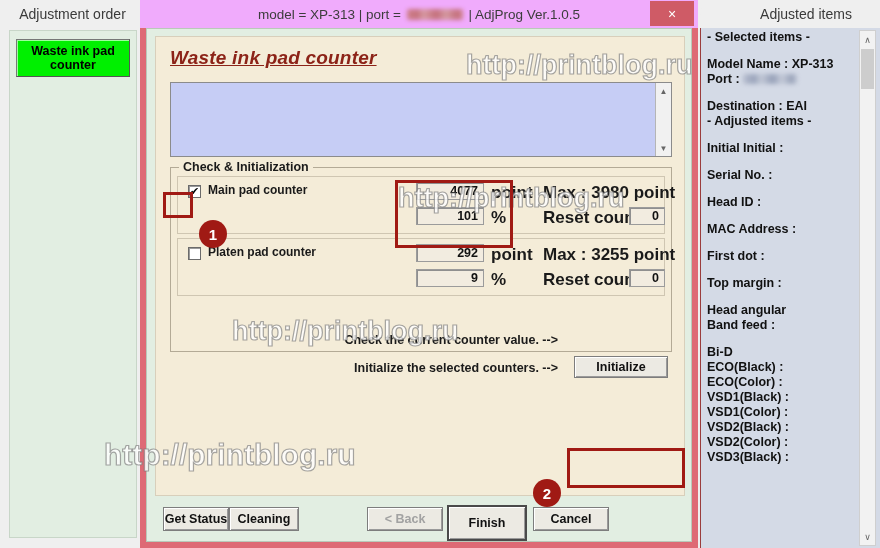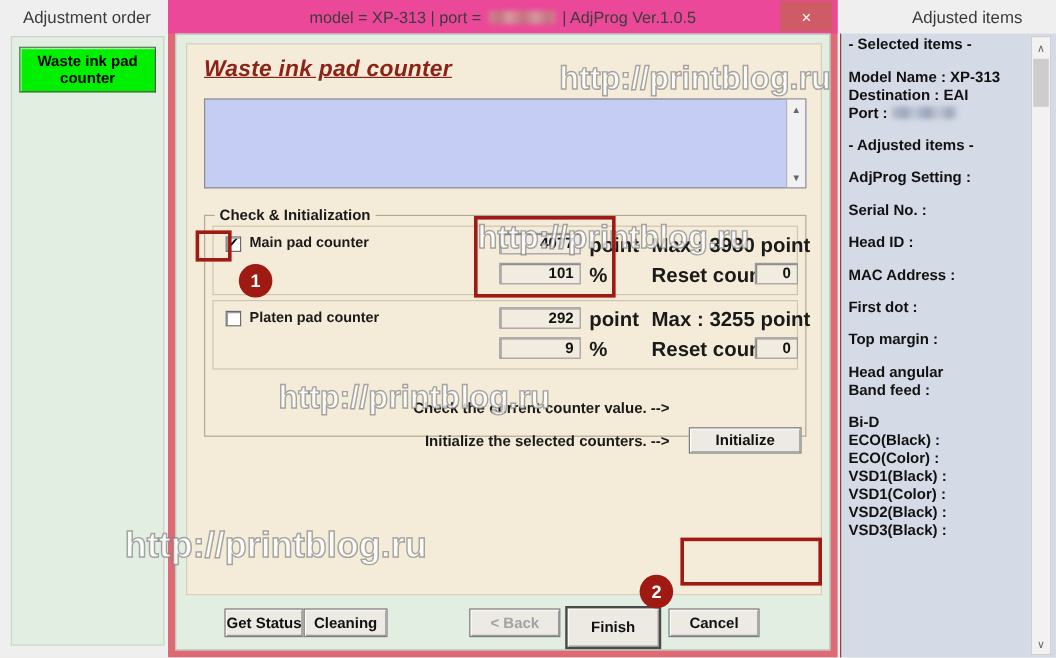--- a/index.html
+++ b/index.html
@@ -33,21 +33,21 @@
     display: flex; align-items: center; justify-content: center; text-align: center;
     line-height: 14px; padding: 0 2px;
   }
 
   
   .dialog {
     position: absolute; left: 140px; top: 0; width: 558px; height: 548px;
     background: #de6a75; border: 0;
   }
   .titlebar {
-    position: relative; height: 28px; background: #ec4899;
+    position: relative; height: 28px; background: #f0abfc;
     display: flex; align-items: center; justify-content: center;
   }
   .title-text {
     font-size: 13.5px; color: #3c3c3c; white-space: nowrap;
   }
   .port-redact {
     display: inline-block; width: 56px; height: 11px; vertical-align: -1px;
     background: linear-gradient(90deg,#cf808c 0%,#c6737f 18%,#d79aa3 30%,#c4707d 52%,#d59aa2 70%,#c57280 88%,#cf8490 100%);
     filter: blur(2px); border-radius: 2px; margin: 0 2px;
   }
@@ -79,21 +79,20 @@
     position: absolute; right: 0; top: 0; width: 16px; height: 100%;
     background: #f1f1f1; border-left: 1px solid #b5b5b5;
     display: flex; flex-direction: column; justify-content: space-between;
   }
   .sb-arrow { height: 16px; font-size: 8px; color: #666; display: flex; align-items: center; justify-content: center; }
 
   
   .groupbox {
     position: absolute; left: 14px; top: 130px; width: 502px; height: 185px;
     border: 1px solid #b3aa96;
-    margin-top: 12px;
   }
   .group-legend {
     position: absolute; left: 8px; top: -8px; padding: 0 4px;
     background: #f4ecd8; font-size: 12.5px; font-weight: bold; color: #1a1a1a;
   }
   .counter-row {
     position: absolute; left: 6px; width: 488px; height: 58px;
     background: #f4ecd8; border: 1px solid #cfc6b2;
   }
   .row-main { top: 8px; }
@@ -146,21 +145,21 @@
   .btn-check { top: 291px; }
   .btn-init  { top: 319px; }
 
   
   .bottom-bar { position: absolute; left: 8px; top: 476px; width: 530px; height: 32px; }
   .sbtn {
     position: absolute; height: 24px;
     background: #eceae3; border: 1px solid #7d7d7d;
     box-shadow: inset 1px 1px 0 #ffffff, inset -1px -1px 0 #9a9a9a;
     font-size: 12.5px; font-weight: bold; color: #111;
-    display: flex; align-items: center; justify-content: center; cursor: pointer; margin-left: 24px;
+    display: flex; align-items: center; justify-content: center; cursor: pointer;
   }
   .btn-getstatus { left: 8px;  top: 2px; width: 66px; }
   .btn-cleaning  { left: 74px; top: 2px; width: 70px; }
   .btn-back      { left: 212px;top: 2px; width: 76px; color: #a2a2a2; }
   .btn-finish    { left: 292px;top: 0px; width: 80px; height: 36px; border: 2px solid #4a4a4a; }
   .btn-cancel    { left: 378px;top: 2px; width: 76px; }
 
   
   .right-panel {
     position: absolute; left: 700px; top: 0; width: 212px; height: 548px;
@@ -302,37 +301,38 @@
 
     </div>
   </div>
 
   <div class="right-panel">
     <div class="right-header">Adjusted items</div>
     <div class="right-box">
       <div class="right-list">
         <div class="rl">- Selected items -</div>
         <div class="rl tight">Model Name : XP-313</div>
+        <div class="rl"><span>Port : </span><span class="port-redact2"></span></div>
         <div class="rl tight">Destination : EAI</div>
-        <div class="rl"><span>Port : </span><span class="port-redact2"></span></div>
         <div class="rl">- Adjusted items -</div>
-        <div class="rl">AdjProg Setting :</div>
+        <div class="rl">Initial Initial :</div>
         <div class="rl">Serial No. :</div>
         <div class="rl">Head ID :</div>
         <div class="rl">MAC Address :</div>
         <div class="rl">First dot :</div>
         <div class="rl">Top margin :</div>
         <div class="rl tight">Head angular</div>
         <div class="rl"> Band feed :</div>
         <div class="rl tight">Bi-D</div>
         <div class="rl tight"> ECO(Black)  :</div>
         <div class="rl tight"> ECO(Color)  :</div>
         <div class="rl tight"> VSD1(Black) :</div>
         <div class="rl tight"> VSD1(Color) :</div>
         <div class="rl tight"> VSD2(Black) :</div>
+        <div class="rl tight"> VSD2(Color) :</div>
         <div class="rl tight"> VSD3(Black) :</div>
       </div>
       <div class="right-scroll">
         <div class="rs-up">∧</div>
         <div class="rs-thumb" style="top:18px"></div>
         <div class="rs-dn">∨</div>
       </div>
     </div>
   </div>
 

